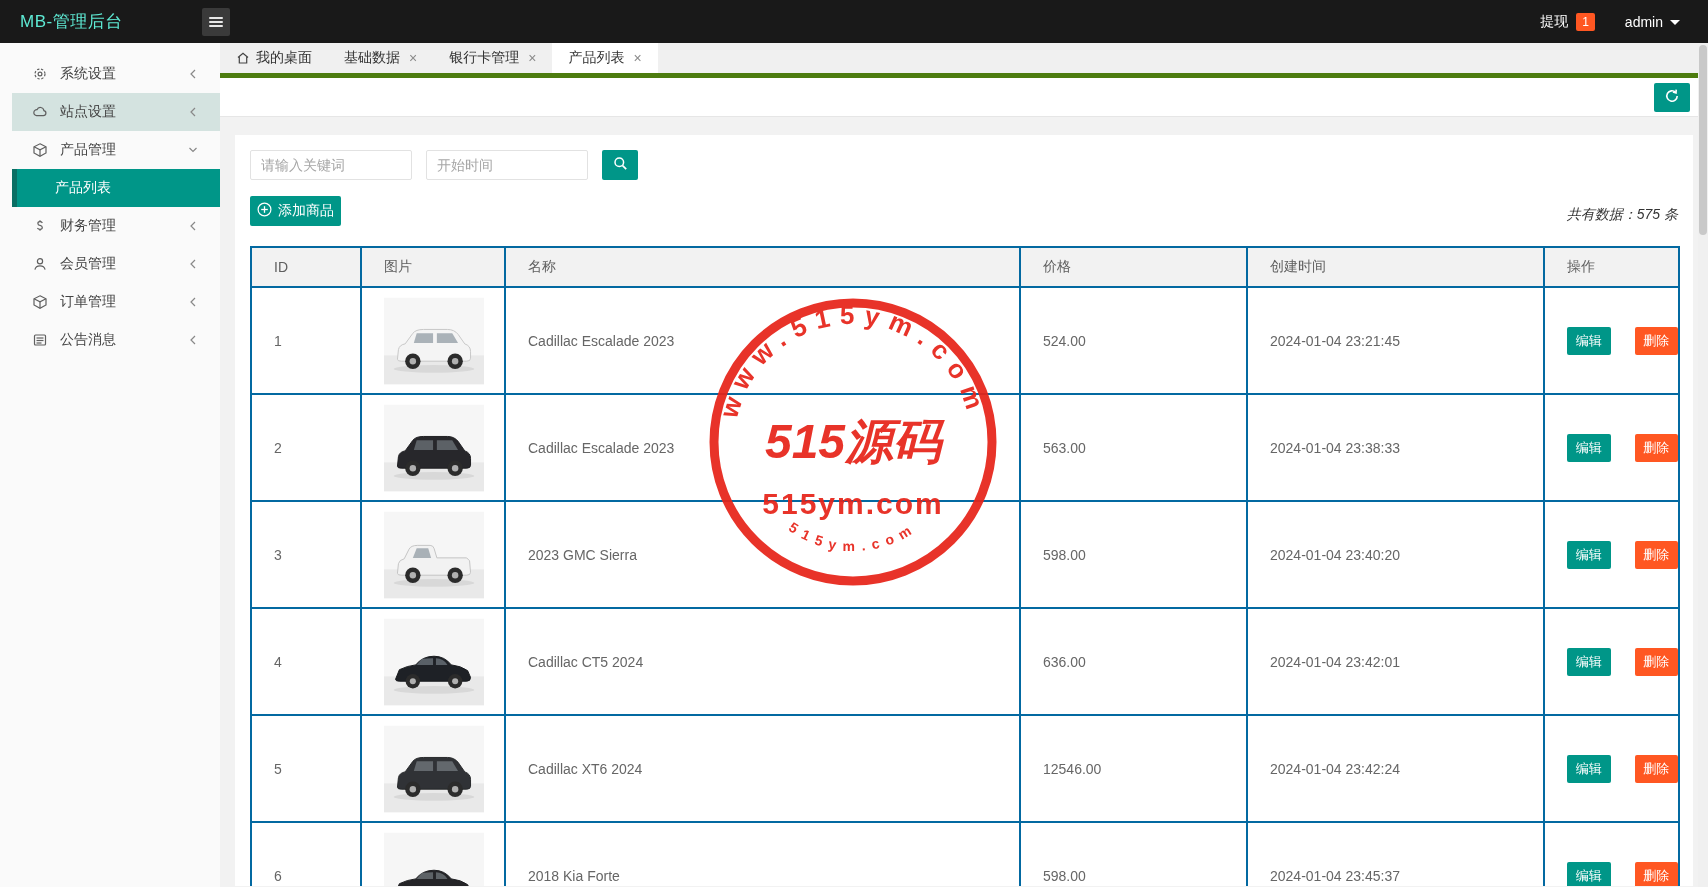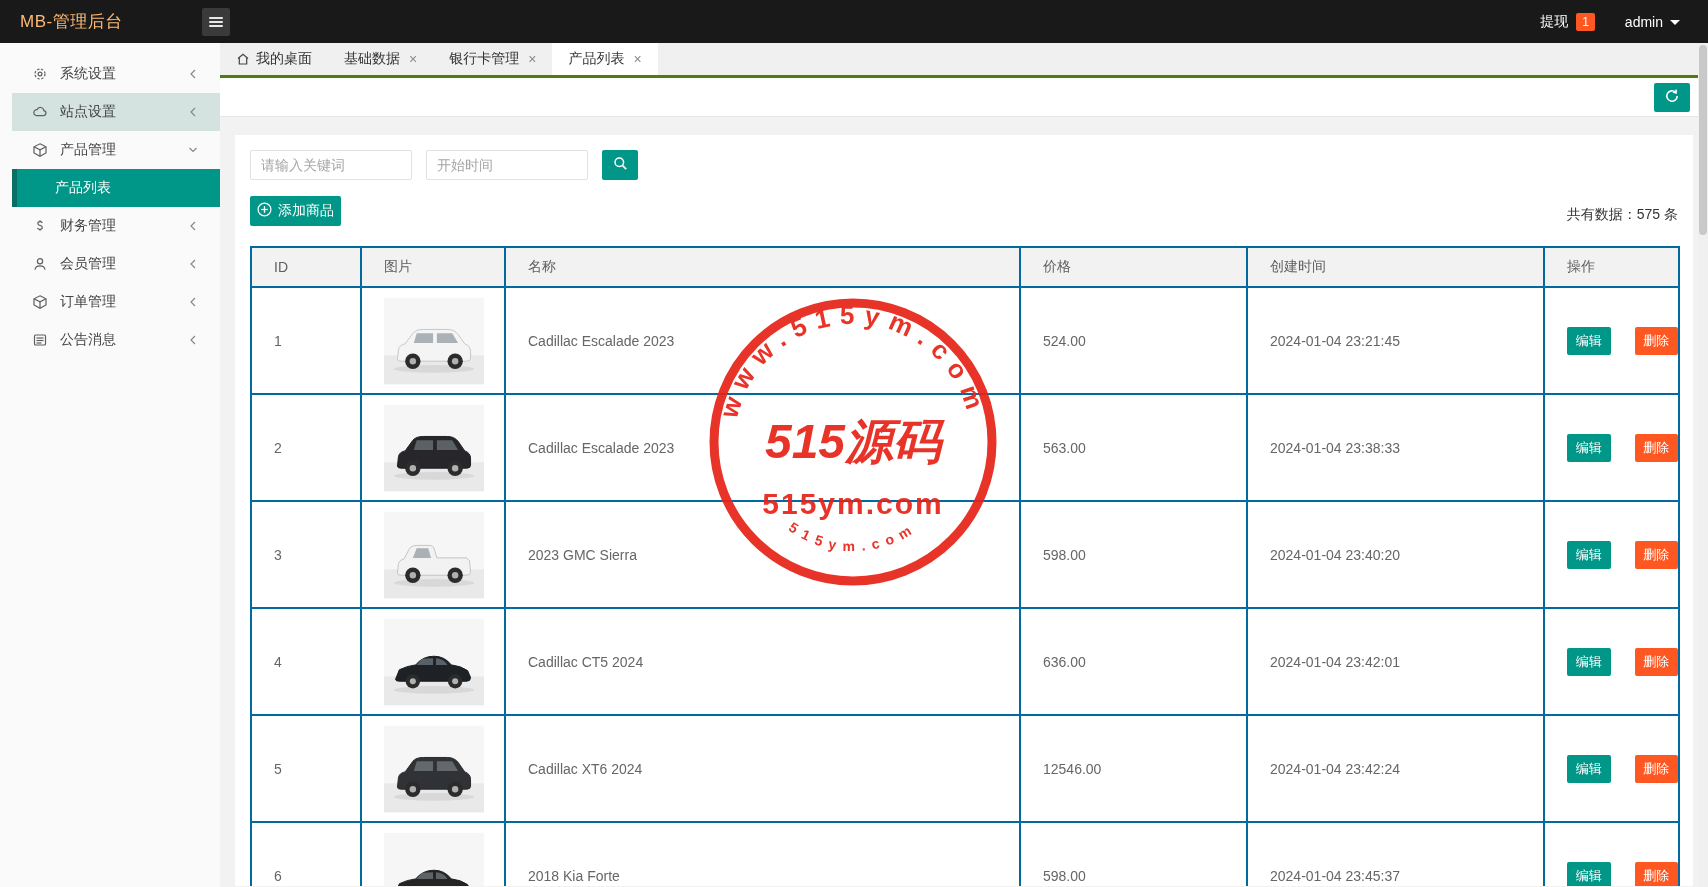--- a/index.html
+++ b/index.html
@@ -6,21 +6,21 @@
     --accent:#009688; --accent-dark:#0a6f64; --danger:#ff5722;
     --header-bg:#191919; --side-hl:#d4e3e0; --stamp:#e72419;
   }
   *{margin:0;padding:0;box-sizing:border-box;}
   html,body{width:1708px;height:887px;overflow:hidden;}
   body{font-family:"Liberation Sans","DejaVu Sans",sans-serif;font-size:14px;color:#666;background:#f2f2f2;}
   .app{position:relative;width:1708px;height:887px;}
 
   
   .topbar{position:absolute;top:0;left:0;right:0;height:43px;background:var(--header-bg);display:flex;align-items:center;z-index:30;}
-  .logo{width:200px;padding-left:20px;color:#fdba74;font-size:17px;letter-spacing:.5px;white-space:nowrap;}
+  .logo{width:200px;padding-left:20px;color:#5eead4;font-size:17px;letter-spacing:.5px;white-space:nowrap;}
   .burger{width:28px;height:28px;background:#3a3a3a;border:none;border-radius:2px;cursor:pointer;display:flex;align-items:center;justify-content:center;margin-left:2px;}
   .burger-icon i{display:block;width:14px;height:2px;background:#e8e8e8;margin:2px 0;border-radius:1px;}
   .h-right{margin-left:auto;display:flex;align-items:center;gap:30px;padding-right:28px;}
   .withdraw{display:flex;align-items:flex-end;color:#fff;cursor:pointer;}
   .badge{display:inline-block;margin-left:8px;background:var(--danger);color:#fff;font-size:12px;line-height:18px;height:18px;padding:0 6px;border-radius:2px;}
   .user{display:flex;align-items:center;color:#fff;cursor:pointer;font-size:14px;}
   .caret{width:0;height:0;margin-left:7px;border:5px solid transparent;border-top-color:#fff;transform:translateY(3px);}
 
   
   .sidebar{position:absolute;top:43px;left:0;bottom:0;width:220px;background:#fafafa;padding-top:12px;z-index:20;padding-left:12px;}
@@ -28,39 +28,39 @@
   .side-item .s-ico{width:16px;height:16px;margin-left:20px;flex:0 0 16px;}
   .side-item .s-label{margin-left:12px;}
   .side-item .s-chev{margin-left:auto;margin-right:22px;width:10px;height:12px;}
   .side-item.hl{background:var(--side-hl);}
   .side-sub{height:38px;display:flex;align-items:center;color:#555;cursor:pointer;padding-left:43px;}
   .side-sub.active{background:var(--accent);color:#fff;border-left:5px solid var(--accent-dark);padding-left:38px;}
   .s-ico svg, .s-chev svg{display:block;}
 
   
   .main{position:absolute;left:220px;top:43px;right:0;bottom:0;}
-  .tabbar{height:35px;background:#f0f0f0;border-bottom:3px solid #4d7c0f;display:flex;align-items:stretch;}
+  .tabbar{height:35px;background:#f0f0f0;border-bottom:5px solid #4d7c0f;display:flex;align-items:stretch;}
   .tab{display:flex;align-items:center;padding:0 16px;color:#333;cursor:pointer;white-space:nowrap;}
   .tab.active{background:#fff;}
   .tab .home-ico{width:14px;height:14px;margin-right:6px;}
   .tab .close{margin-left:9px;color:#8a8a8a;font-size:14px;line-height:1;cursor:pointer;}
   .toolbar{height:39px;background:#fff;border-bottom:1px solid #e6e6e6;display:flex;align-items:center;justify-content:flex-end;padding-right:18px;}
   .refresh{width:36px;height:29px;background:var(--accent);border:none;border-radius:2px;cursor:pointer;display:flex;align-items:center;justify-content:center;}
 
   .content{height:769px;overflow:hidden;padding:18px 15px 0 15px;}
   .card{background:#fff;min-height:780px;padding:15px;}
 
   .filters{display:flex;align-items:center;gap:14px;}
   .inp{width:162px;height:30px;border:1px solid #e2e2e2;border-radius:2px;padding:0 10px;font-size:14px;color:#333;outline:none;font-family:inherit;}
   .inp::placeholder{color:#a6a6a6;}
   .btn{border:none;border-radius:2px;cursor:pointer;background:var(--accent);color:#fff;font-size:14px;font-family:inherit;}
   .btn.search{width:36px;height:30px;display:flex;align-items:center;justify-content:center;}
   .actions-row{margin-top:16px;display:flex;align-items:flex-end;justify-content:space-between;}
   .btn.add{height:30px;padding:0 7px;display:flex;align-items:center;gap:6px;}
-  .total{color:#333;font-size:14px;padding-bottom:2px;}
+  .total{color:#333;font-size:14px;padding-bottom:2px;font-style:italic;}
 
   table{border-collapse:collapse;table-layout:fixed;width:1428px;margin-top:20px;}
   th,td{border:2px solid #0369a1;text-align:left;padding-left:22px;font-weight:normal;}
   thead th{height:40px;background:#f2f2f2;color:#5f5f5f;font-size:14px;}
   tbody td{height:107px;background:#fff;color:#666;font-size:14px;}
   td .car-box{width:100px;height:88px;display:block;}
   .row-btns{display:flex;gap:24px;}
   .rbtn{width:46px;height:28px;border:none;border-radius:2px;color:#fff;font-size:13px;cursor:pointer;font-family:inherit;}
   .rbtn.edit{background:var(--accent);}
   .rbtn.del{background:var(--danger);}

